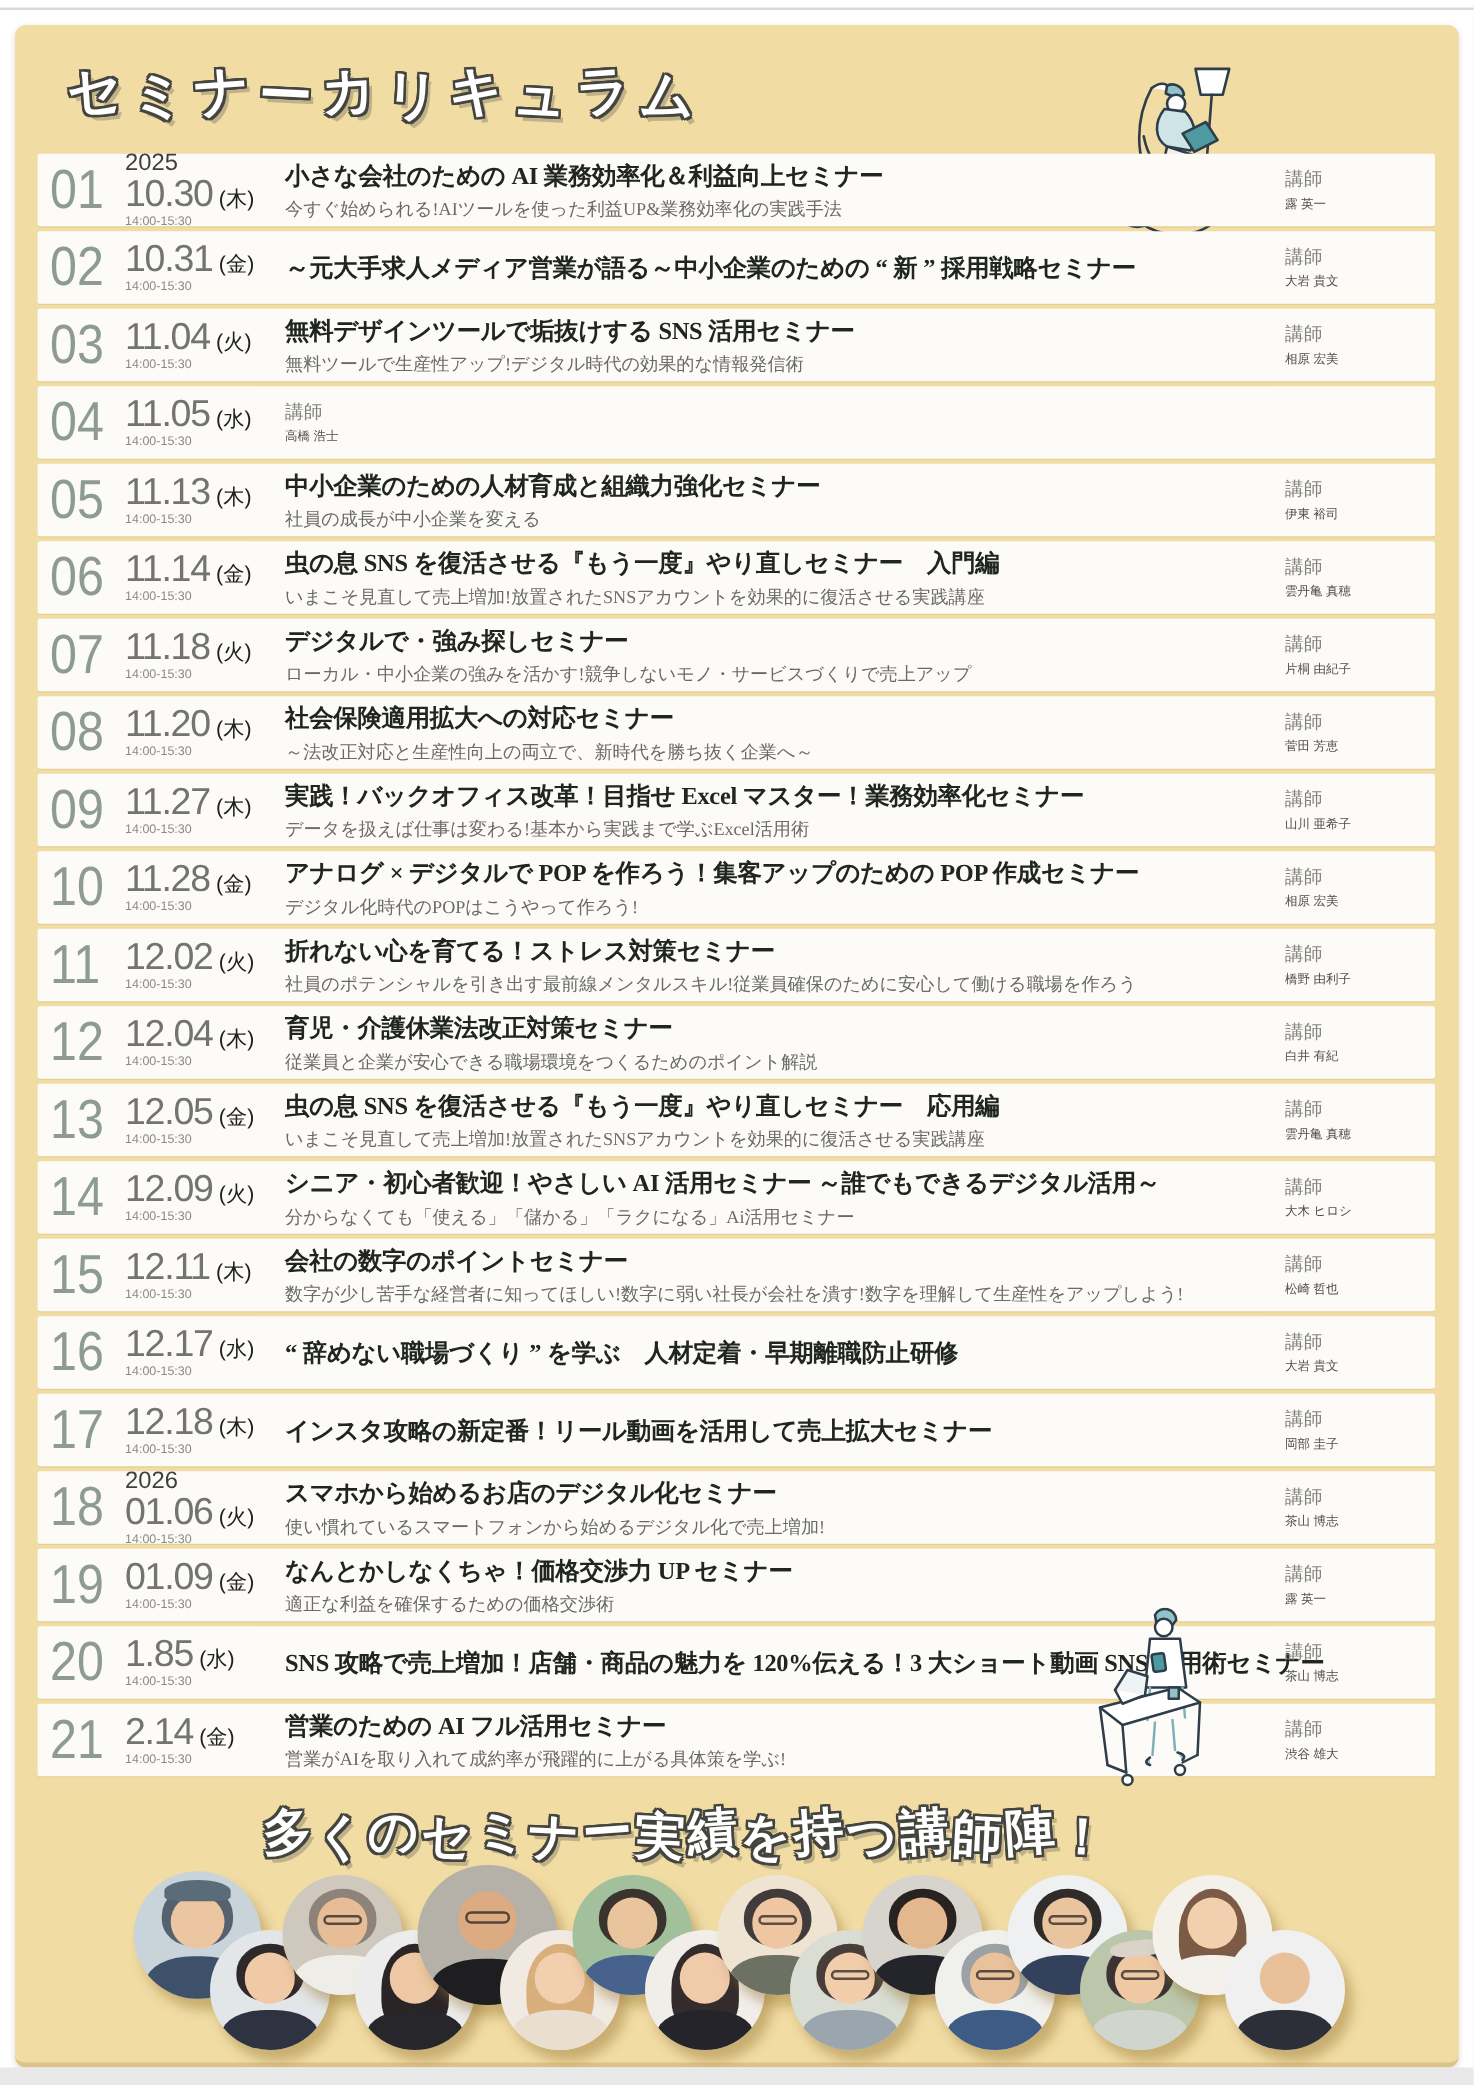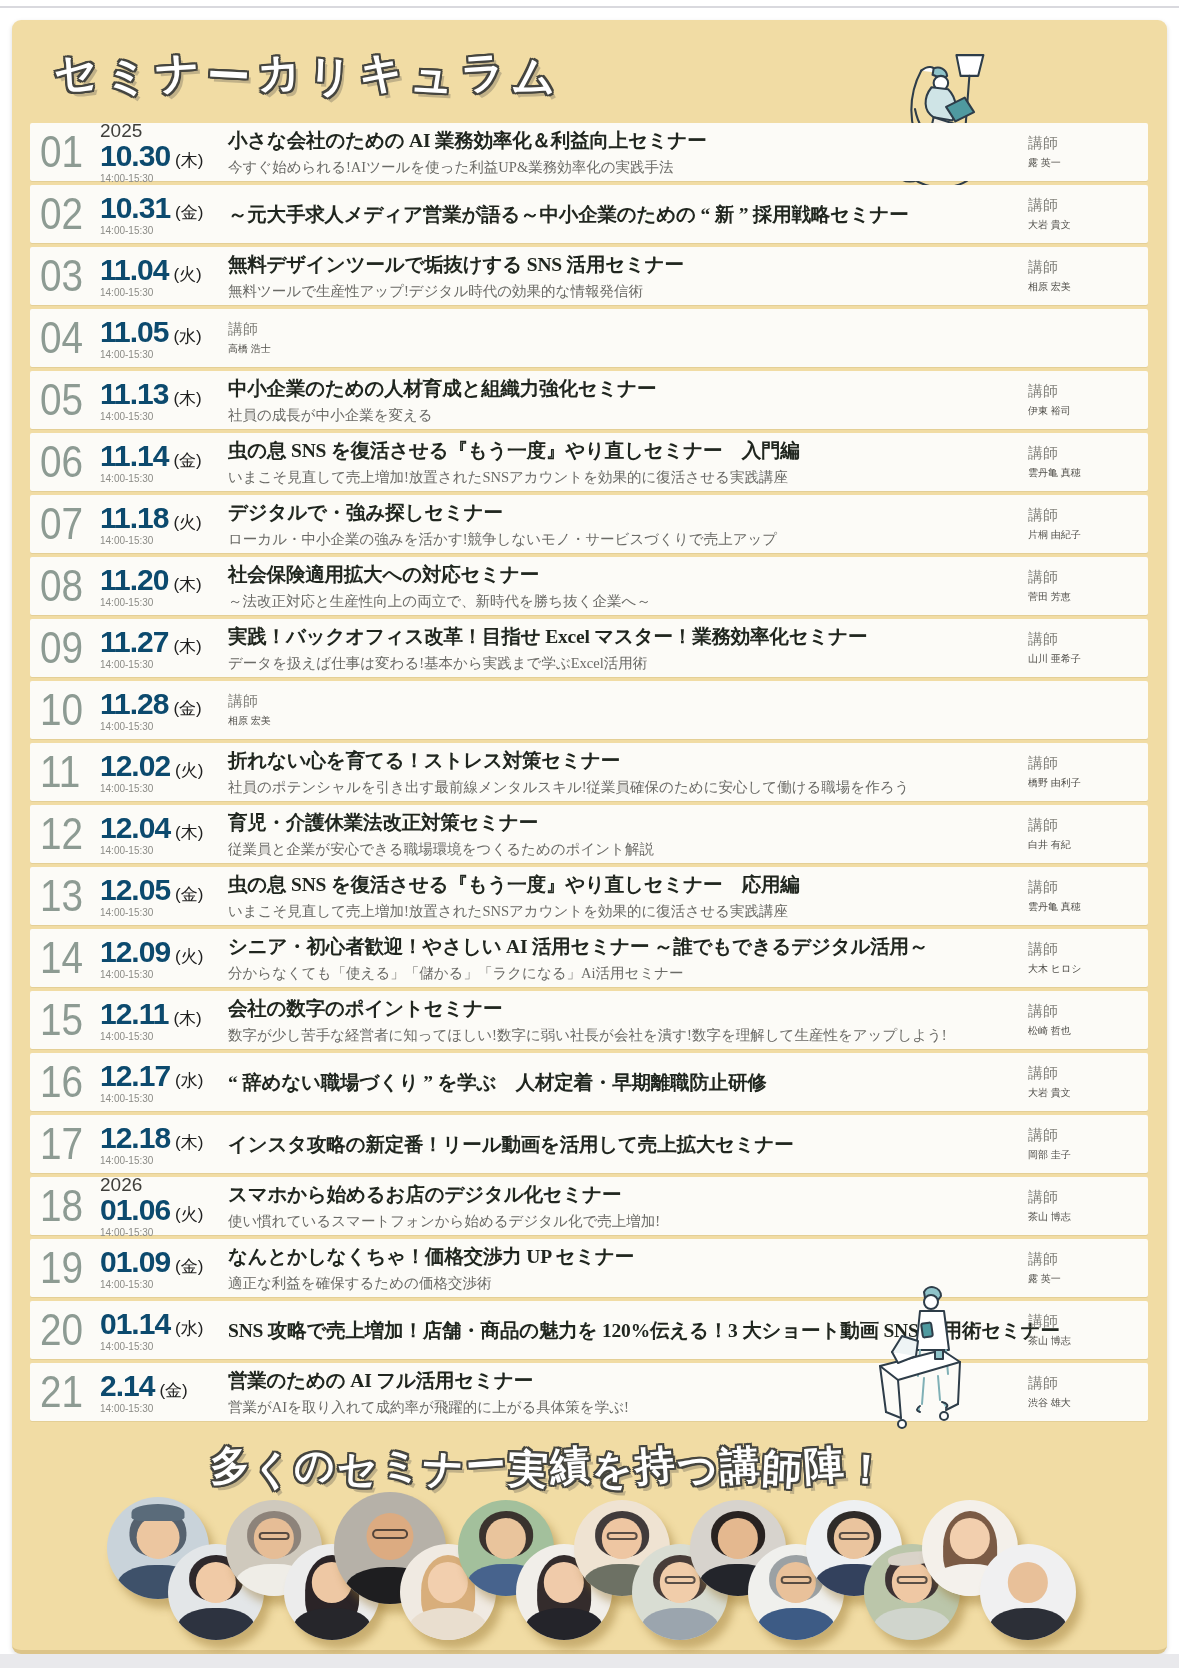--- a/index.html
+++ b/index.html
@@ -38,21 +38,21 @@
   .row{
     display:flex;align-items:center;height:58px;margin-bottom:4px;
     background:#fcfbf7;border-radius:2px;padding:0 8px 0 10px;
     box-shadow:0 1px 0 rgba(120,95,30,.10);
   }
   .num{width:60px;flex:none;font-size:44px;line-height:1;color:#8d9b93;
        transform:scaleX(.88);transform-origin:left center;}
   .datecol{width:128px;flex:none;display:flex;flex-direction:column;justify-content:center;}
   .year{font-size:19px;color:#3f3f3b;line-height:1;margin-bottom:1px;}
   .dateline{display:flex;align-items:baseline;white-space:nowrap;}
-  .date{font-size:30px;font-weight:700;color:#0c4a6e;letter-spacing:-1px;line-height:1.02;}
+  .date{font-size:30px;font-weight:400;color:#737373;letter-spacing:-1px;line-height:1.02;}
   .dow{font-size:17px;color:#202020;margin-left:5px;}
   .time{font-size:10px;color:#8b8b86;line-height:1.1;margin-top:1px;}
   .main{flex:1;min-width:0;padding-right:6px;overflow:visible;font-family:Liberation Serif, serif;}
   .s-title{font-size:19.5px;font-weight:700;color:#20261f;letter-spacing:-.2px;white-space:nowrap;}
   .s-sub{font-size:14.5px;color:#6a6a66;margin-top:4px;white-space:nowrap;}
   .inst{width:112px;flex:none;}
   .inst-label{font-size:15px;color:#84847e;}
   .inst-name{font-size:10px;color:#504f4a;margin-top:3px;white-space:nowrap;}
 
   
@@ -288,20 +288,24 @@
   <div class="row">
     <div class="num">10</div>
     <div class="datecol">
 
       <div class="dateline">
         <span class="date">11.28</span>
         <span class="dow">(金)</span>
       </div>
       <div class="time">14:00-15:30</div>
     </div>
+    <div class="main">
+      <div class="s-title">アナログ × デジタルで POP を作ろう！集客アップのための POP 作成セミナー</div>
+      <div class="s-sub">デジタル化時代のPOPはこうやって作ろう!</div>
+    </div>
     <div class="inst">
       <div class="inst-label">講師</div>
       <div class="inst-name">相原 宏美</div>
     </div>
   </div>
 
   <div class="row">
     <div class="num">11</div>
     <div class="datecol">
 
@@ -479,21 +483,21 @@
       <div class="inst-label">講師</div>
       <div class="inst-name">露 英一</div>
     </div>
   </div>
 
   <div class="row">
     <div class="num">20</div>
     <div class="datecol">
 
       <div class="dateline">
-        <span class="date">01.14</span>
+        <span class="date">1.85</span>
         <span class="dow">(水)</span>
       </div>
       <div class="time">14:00-15:30</div>
     </div>
     <div class="main">
       <div class="s-title">SNS 攻略で売上増加！店舗・商品の魅力を 120%伝える！3 大ショート動画 SNS 活用術セミナー</div>
 
     </div>
     <div class="inst">
       <div class="inst-label">講師</div>

